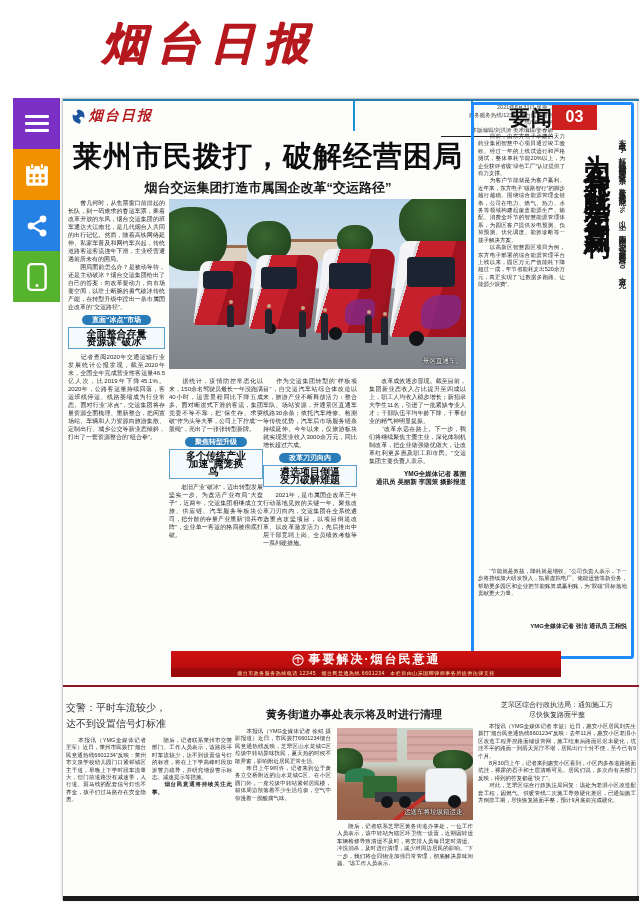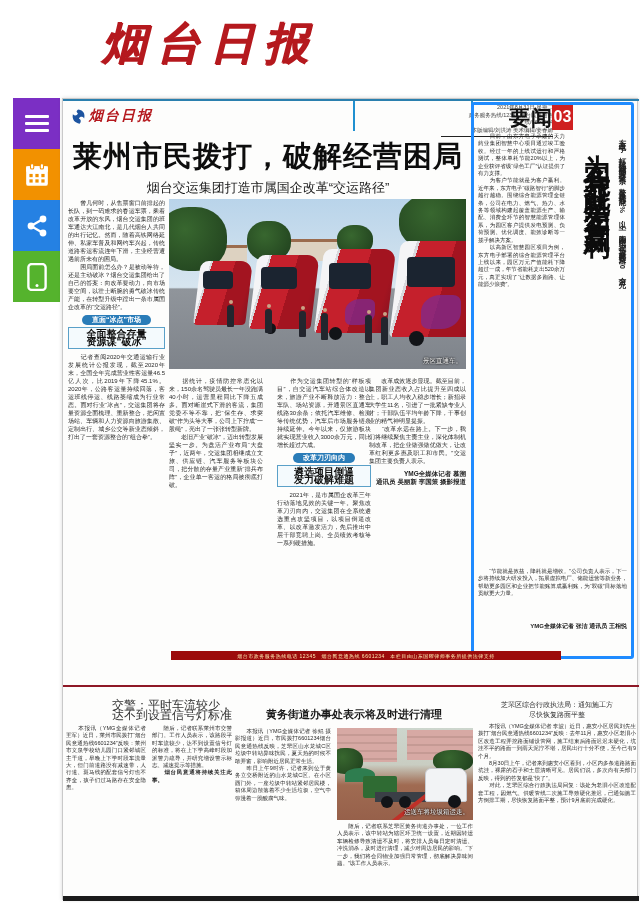--- a/index.html
+++ b/index.html
@@ -41,31 +41,31 @@
   .vrule1 { left:290px; } .vrule2 { left:408px; }
   .masthead-sm { position:absolute; left:8px; top:8px; display:flex; align-items:center; gap:3px; }
   .masthead-sm svg { width:15px; height:15px; }
   .masthead-sm span {
     font-family:"DejaVu Serif","Liberation Serif",serif; font-style:italic; font-weight:bold;
     font-size:14px; color:#b5191e; letter-spacing:2px;
   }
   .info-block { position:absolute; left:378px; top:5px; width:112px; text-align:right;
     font-size:5.5px; line-height:7.5px; color:#444; border-bottom:1.5px solid #222; padding-bottom:2px;}
   .section-label { position:absolute; left:446px; top:5px; font-size:21px; font-weight:900; color:#111; letter-spacing:1px;}
-  .pagenum-box { position:absolute; left:489px; top:5px; width:21px; height:26px; background:#cf2020;
+  .pagenum-box { position:absolute; left:489px; top:5px; width:45px; height:26px; background:#cf2020;
     color:#fff; font-weight:bold; font-size:16px; display:flex; align-items:center; justify-content:center; }
   .headline { position:absolute; left:6px; top:38px; width:398px; text-align:center;
     font-size:29px; font-weight:900; color:#0d0d0d; letter-spacing:1px; }
   .subheadline { position:absolute; left:6px; top:80px; width:398px; text-align:center;
-    font-size:13px; font-weight:normal; color:#191919; }
+    font-size:13px; font-weight:bold; color:#191919; }
   .body-txt { font-size:6px; line-height:8px; color:#2a2a2a; text-align:justify; }
   .pre { white-space:pre-line; }
   .col0 { position:absolute; left:5px;  top:100px; width:97px; height:442px; overflow:hidden; }
   .col1 { position:absolute; left:106px; top:278px; width:94px; height:262px; overflow:hidden; }
-  .col2 { position:absolute; left:214px; top:278px; width:94px; height:262px; overflow:hidden; }
+  .col2 { position:absolute; left:200px; top:278px; width:94px; height:262px; overflow:hidden; }
   .col3 { position:absolute; left:306px; top:278px; width:97px; height:262px; overflow:hidden; }
   .sect { margin:4px 0; text-align:center; }
   .sect .pill { display:inline-block; background:#2a7cb8; color:#fff; font-size:7px; font-weight:bold;
     border-radius:8px; padding:1px 10px; }
   .sect .stitle { margin-top:2px; border:1px solid #5aa0c8; padding:2px 14px;
     font-size:10px; font-weight:900; color:#111; background:#f4fafd; }
   .byline { margin-top:5px; text-align:right; font-size:6.5px; font-weight:bold; color:#222; }
   
   .photo1 { position:absolute; left:106px; top:100px; width:297px; height:170px; overflow:hidden;
     background:linear-gradient(#b9d4ea 0%, #d7e5ef 52%, #90959b 53%, #7e838a 100%); }
@@ -96,21 +96,21 @@
   .banner { position:absolute; left:108px; top:552px; width:390px; }
   .banner-main { height:17px; background:linear-gradient(#d01212,#b90c0c); color:#fff; display:flex;
     align-items:center; justify-content:center; gap:5px; font-size:12px; font-weight:900; letter-spacing:2px; }
   .banner-sub { height:9px; background:#9c0b0b; color:#ffe9b0; font-size:5px; display:flex;
     align-items:center; justify-content:center; letter-spacing:.5px; }
   .maroon-rule { position:absolute; left:0; top:586px; width:576px; height:2px; background:#8e1826; }
   
   .b-left { position:absolute; left:3px; top:598px; width:166px; height:198px; }
   .b-left .t { text-align:center; font-size:14px; font-weight:900; line-height:18px; color:#111;
     font-family:"Liberation Serif","DejaVu Serif",serif; }
-  .b-left .st { text-align:right; font-size:12px; line-height:10px; color:#333; margin-top:3px; }
+  .b-left .st { text-align:left; font-size:10px; line-height:16px; color:#333; margin-top:3px; }
   .b-cols { display:flex; gap:6px; margin-top:5px; }
   .b-cols > div { flex:1; font-size:5.5px; line-height:7.4px; color:#2a2a2a; text-align:justify; height:108px; overflow:hidden;}
   .closing { font-weight:bold; }
   .b-mid { position:absolute; left:172px; top:596px; width:238px; height:200px; }
   .b-mid .t { text-align:center; font-size:20px; font-weight:900; color:#0d0d0d; }
   .b-mid .st { text-align:center; font-size:11px; font-weight:bold; color:#1a1a1a; margin-top:12px; }
   .b-mid-row { display:flex; gap:6px; margin-top:6px; }
   .b-mid-colA { width:96px; font-size:5.5px; line-height:7.4px; color:#2a2a2a; text-align:justify; height:146px; overflow:hidden;}
   .b-mid-colB { width:136px; }
   .photo2 { position:relative; width:136px; height:92px; overflow:hidden;
@@ -249,20 +249,24 @@
           <div class="head"></div>
         </div>
       <div class="person" style="left:212px;top:118px;height:28px;">
           <div class="head"></div>
         </div>
       <div class="ph-cap">景区直通车。</div>
     </div>
 
     <div class="col1 body-txt">
       <div class="pre">　　据统计，疫情防控常态化以来，150余名驾驶员最长一年没跑满40小时，运营里程同比下降五成多。面对断崖式下滑的客流，集团党委不等不靠，把“保生存、求突破”作为头等大事，公司上下拧成“一股绳”，亮出了一张张转型新牌。</div>
+      <div class="sect">
+        <div class="pill">聚焦转型升级</div>
+        <div class="stitle">多个传统产业加速“腾笼换鸟”</div>
+      </div>
       <div class="pre">　　老旧产业“破冰”，迈出转型发展坚实一步。为盘活产业布局“大盘子”，近两年，交运集团相继成立文旅、供应链、汽车服务等板块公司，把分散的存量产业重新“排兵布阵”，企业单一客运的格局被彻底打破。</div>
     </div>
 
     <div class="col2 body-txt">
       <div class="pre">　　作为交运集团转型的“样板项目”，自交运汽车站综合体改造以来，旅游产业不断释放活力：整合车队、场站资源，开通景区直通车线路30余条；依托汽车维修、检测等传统优势，汽车后市场服务链条持续延伸。今年以来，仅旅游板块就实现营业收入3000余万元，同比增长超过六成。</div>
       <div class="sect">
         <div class="pill">改革刀刃向内</div>
         <div class="stitle">遴选项目倒逼发力破解难题</div>
       </div>
       <div class="pre">　　2021年，是市属国企改革三年行动落地见效的关键一年。聚焦改革刀刃向内，交运集团在全系统遴选重点攻坚项目，以项目倒逼改革、以改革激发活力，先后推出中层干部竞聘上岗、全员绩效考核等一系列硬措施。</div>
@@ -284,20 +288,27 @@
       <div class="hl-vert">
         <div class="v-kicker">东方电子：打造综合能源管理全链条，整体单耗节能20%以上，为园区用户年节省能耗支出520余万元</div>
         <div class="v-head">为客户节能就是为客户赢利</div>
       </div>
     </div>
     <div class="hl-bottom pre">　　“节能就是效益，降耗就是增收。”公司负责人表示，下一步将持续加大研发投入，拓展虚拟电厂、储能运营等新业务，帮助更多园区和企业把节能账算成赢利账，为“双碳”目标落地贡献更大力量。</div>
     <div class="hl-byline">YMG全媒体记者 张洁 通讯员 王相悦</div>
   </div>
 
   <div class="banner">
+    <div class="banner-main">
+      <svg width="12" height="12" viewBox="0 0 20 20">
+        <circle cx="10" cy="10" r="8.5" fill="none" stroke="#fff" stroke-width="1.8"></circle>
+        <path d="M4 9 Q10 3 16 9 M10 6 L10 15" stroke="#fff" stroke-width="1.8" fill="none"></path>
+      </svg>
+      <span>事要解决·烟台民意通</span>
+    </div>
     <div class="banner-sub">烟台市政务服务热线电话 12345　烟台民意通热线 6601234　本栏目由山东国曜律师事务所提供法律支持</div>
   </div>
   <div class="maroon-rule"></div>
 
   <div class="b-left">
     <div class="st pre">交警：平时车流较少，
 达不到设置信号灯标准</div>
     <div class="b-cols">
       <div class="pre">　　本报讯（YMG全媒体记者 王军）近日，莱州市民拨打“烟台民意通热线6601234”反映：莱州市文泉学校幼儿园门口紧邻城区主干道，早晚上下学时段车流量大，但门前道路没有减速带，人行道、斑马线的配套信号灯也不齐全，孩子们过马路存在安全隐患。</div>
       <div>

